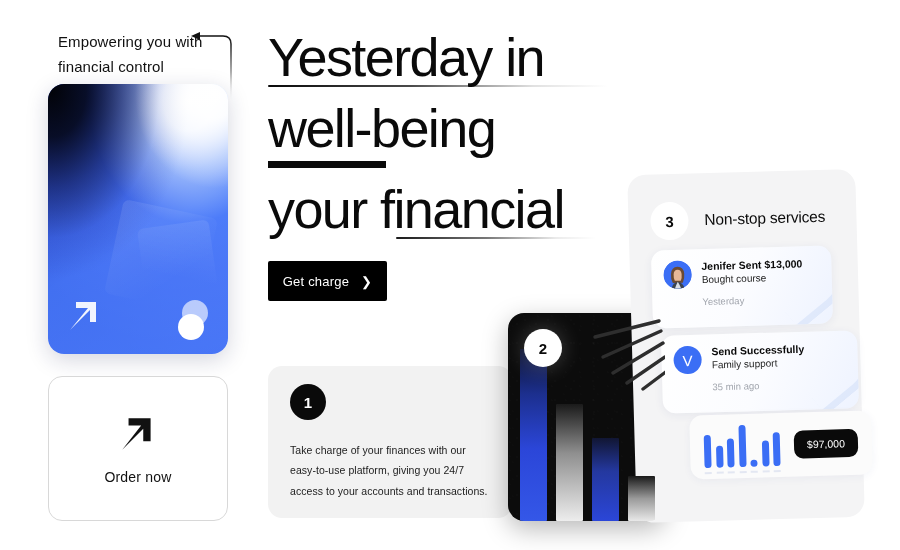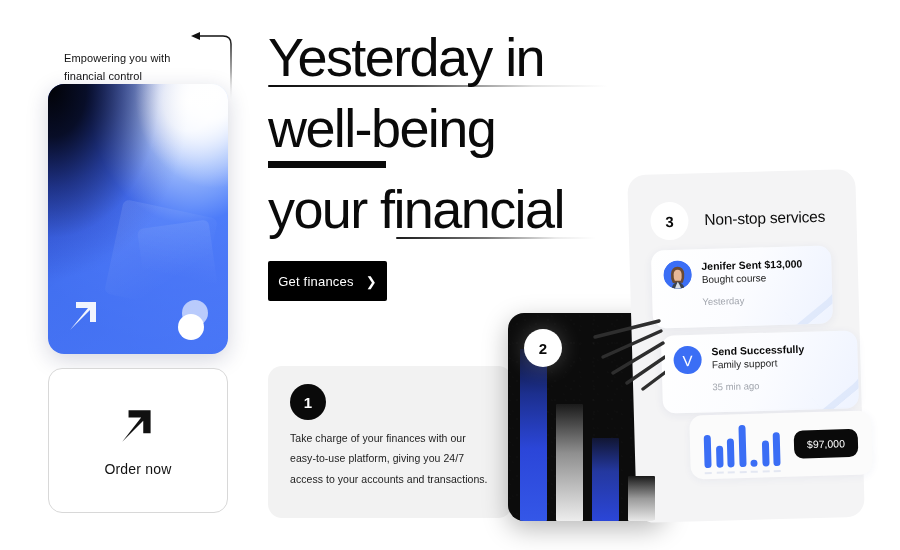--- a/index.html
+++ b/index.html
@@ -7,24 +7,24 @@
     width: 900px; height: 550px;
     overflow: hidden;
     background: #ffffff;
     font-family: "Liberation Sans", sans-serif;
     -webkit-font-smoothing: antialiased;
   }
   .stage { position: relative; width: 900px; height: 550px; overflow: hidden; background:#fff; }
 
   
   .tagline {
-    position: absolute; left: 64px; top: 30px;
+    position: absolute; left: 58px; top: 30px;
     width: 150px;
-    font-size: 11px; line-height: 1.65;
-    color: #111; letter-spacing: .1px; margin-top: 19px;
+    font-size: 15px; line-height: 1.65;
+    color: #111; letter-spacing: .1px;
   }
   .curve-arrow { position: absolute; left: 186px; top: 24px; width: 56px; height: 78px; }
 
   .credit-card {
     position: absolute; left: 48px; top: 84px;
     width: 180px; height: 270px;
     border-radius: 16px;
     overflow: hidden;
     background:
       radial-gradient(115% 95% at 78% 6%, #ffffff 0%, #eaf0ff 12%, #8fa9f7 27%, #2f4fe6 48%, #2a46d8 66%, #2340c8 100%),
@@ -53,21 +53,21 @@
     background: linear-gradient(200deg, rgba(255,255,255,.09), rgba(255,255,255,0) 65%);
     transform: rotate(-8deg);
     border-radius: 6px;
   }
   .cc-logo { position: absolute; left: 16px; bottom: 18px; width: 40px; height: 40px; }
   .cc-chip { position: absolute; right: 14px; bottom: 14px; width: 38px; height: 40px; }
   .cc-chip .c1 { position:absolute; top:0; left:6px; width:26px; height:26px; border-radius:50%; background:rgba(255,255,255,.62); }
   .cc-chip .c2 { position:absolute; bottom:0; left:2px; width:26px; height:26px; border-radius:50%; background:#ffffff; }
 
   .order-card {
-    position: absolute; left: 48px; top: 368px;
+    position: absolute; left: 48px; top: 376px;
     width: 180px; height: 145px;
     border: 1px solid #d8d8d8;
     border-radius: 14px;
     background: #fff;
     display: flex; flex-direction: column;
     align-items: center; justify-content: center;
     gap: 14px;
   }
   .order-logo { width: 42px; height: 42px; }
   .order-label { font-size: 14px; color: #111; letter-spacing: .2px; }
@@ -107,21 +107,21 @@
     border-radius: 14px;
     padding: 18px 22px;
   }
   .badge-dark {
     width: 36px; height: 36px; border-radius: 50%;
     background: #0a0a0a; color: #fff;
     display: flex; align-items: center; justify-content: center;
     font-size: 15px; font-weight: 700;
   }
   .step1-text {
-    margin-top: 8px;
+    margin-top: 20px;
     font-size: 10.5px; line-height: 1.95;
     color: #1c1c1c; letter-spacing: .05px;
   }
 
   
   .step2 {
     position: absolute; left: 508px; top: 313px;
     width: 157px; height: 208px;
     background: #0c0c0c;
     border-radius: 16px;
@@ -259,21 +259,21 @@
       <span>well-being</span>
       <div class="hl-rule r3"></div>
     </div>
     <div class="hl-line">
       <span>your financial</span>
       <div class="hl-rule r2"></div>
     </div>
   </div>
 
   <button class="cta">
-    <span>Get finances</span>
+    <span>Get charge</span>
     <span class="chev">❯</span>
   </button>
 
   <div class="step1">
     <div class="badge-dark">1</div>
     <div class="step1-text">Take charge of your finances with our easy-to-use platform, giving you 24/7 access to your accounts and transactions.</div>
   </div>
 
   <div class="step2">
     <div class="noise"></div>

